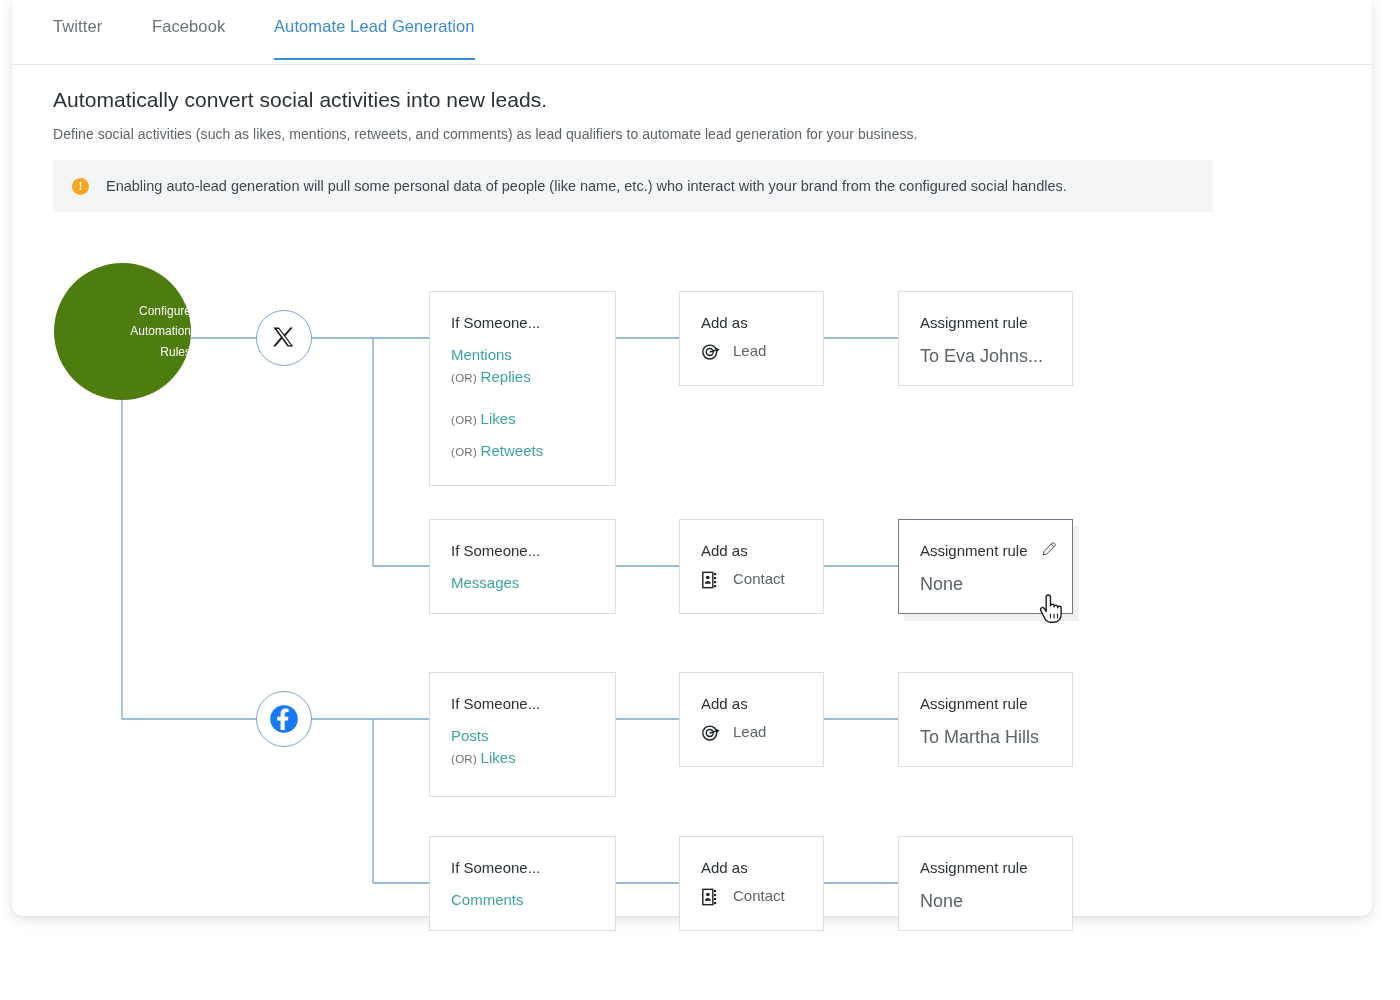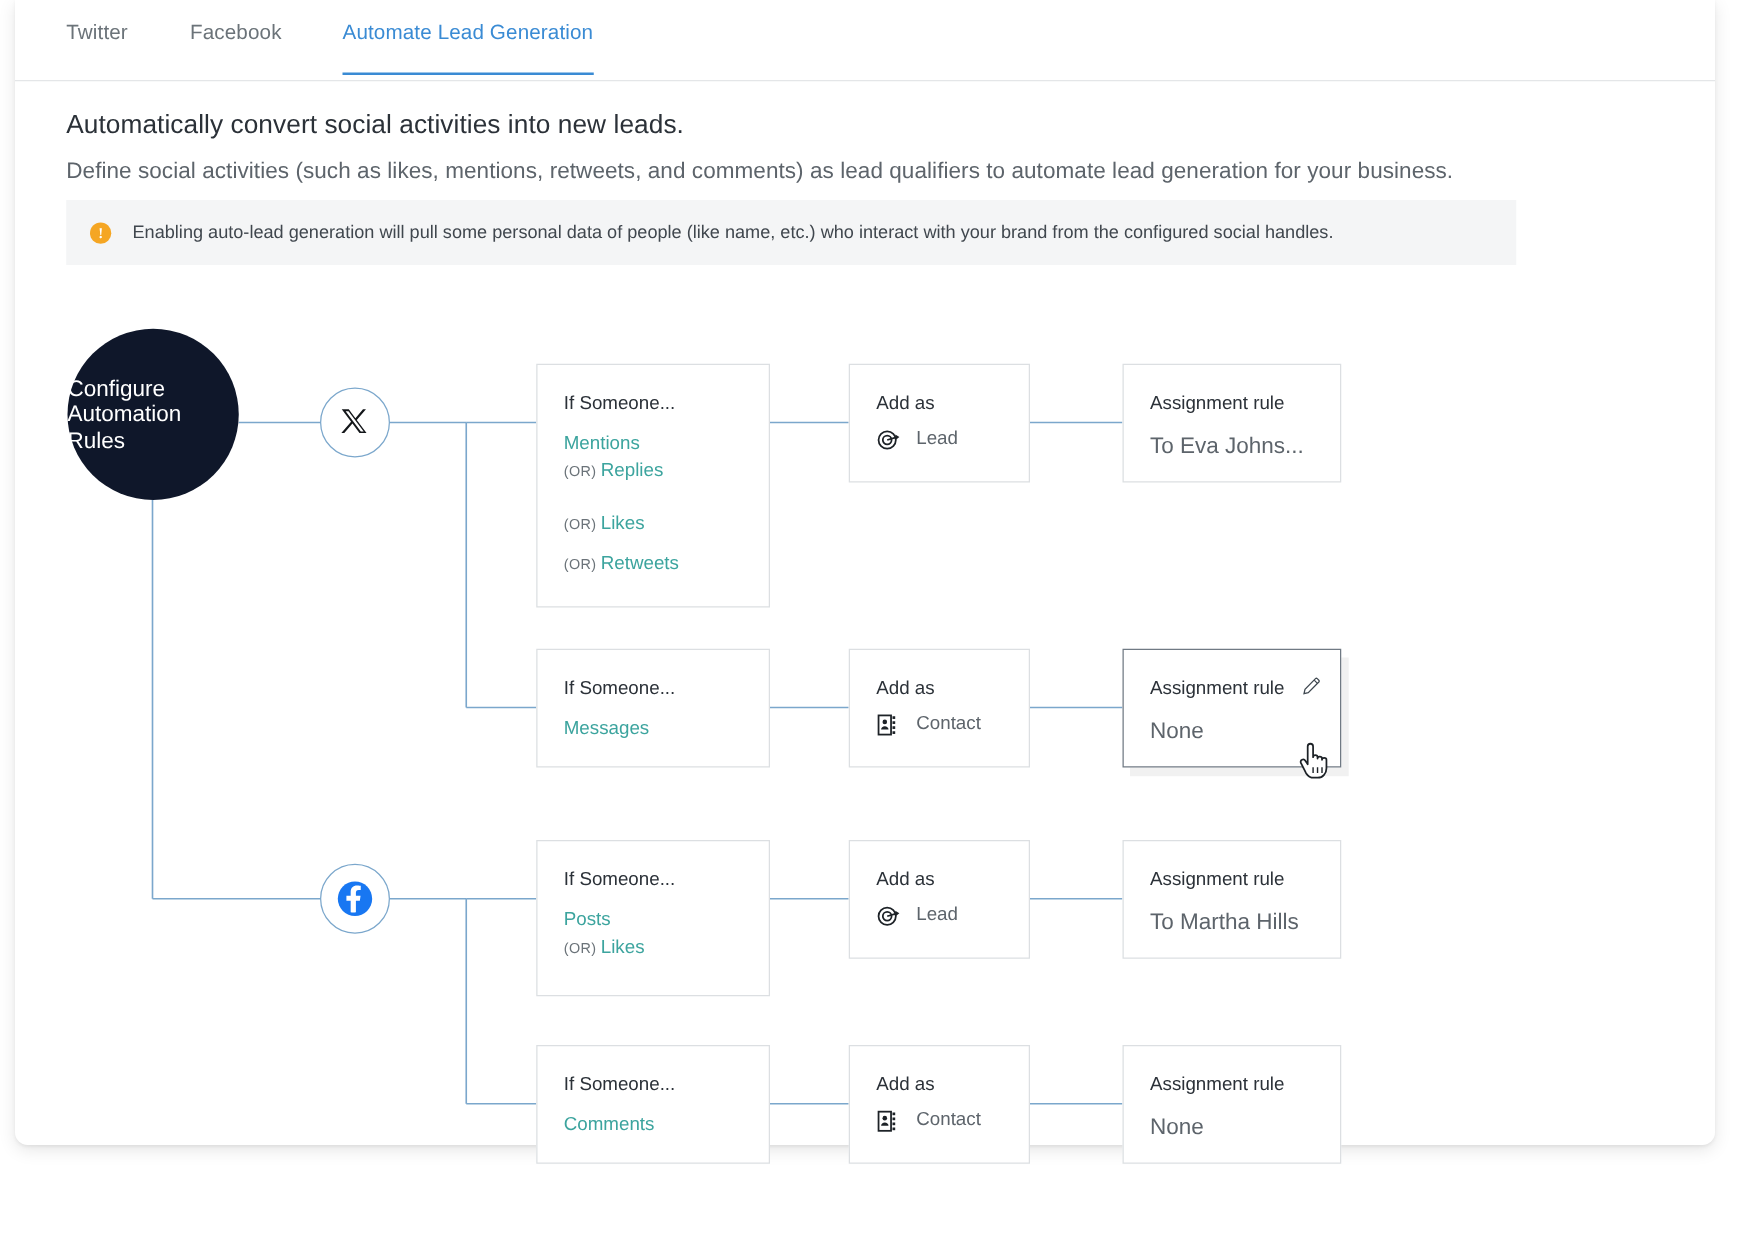--- a/index.html
+++ b/index.html
@@ -63,21 +63,21 @@
     font-size: 21px;
     color: #2b3138;
     font-weight: normal;
     letter-spacing: 0.05px;
     white-space: nowrap;
   }
   #page-subtitle {
     position: absolute;
     left: 41px;
     top: 126px;
-    font-size: 18px;
+    font-size: 14px;
     color: #5d646b;
     letter-spacing: 0.05px;
     white-space: nowrap;
   }
 
   
   #notice {
     position: absolute;
     left: 41px;
     top: 160px;
@@ -119,28 +119,28 @@
   #flow svg { display: block; }
 
   
   #hub {
     position: absolute;
     left: 42px;
     top: 263px;
     width: 137px;
     height: 137px;
     border-radius: 50%;
-    background: #0f172a;
+    background: #4d7c0f;
     color: #ffffff;
     display: flex;
     flex-direction: column;
-    align-items: flex-start;
+    align-items: flex-end;
     justify-content: center;
     text-align: center;
-    font-size: 18px;
+    font-size: 12px;
     line-height: 20.5px;
     cursor: pointer;
   }
 
   
   .social-node {
     position: absolute;
     width: 56px;
     height: 56px;
     border-radius: 50%;

